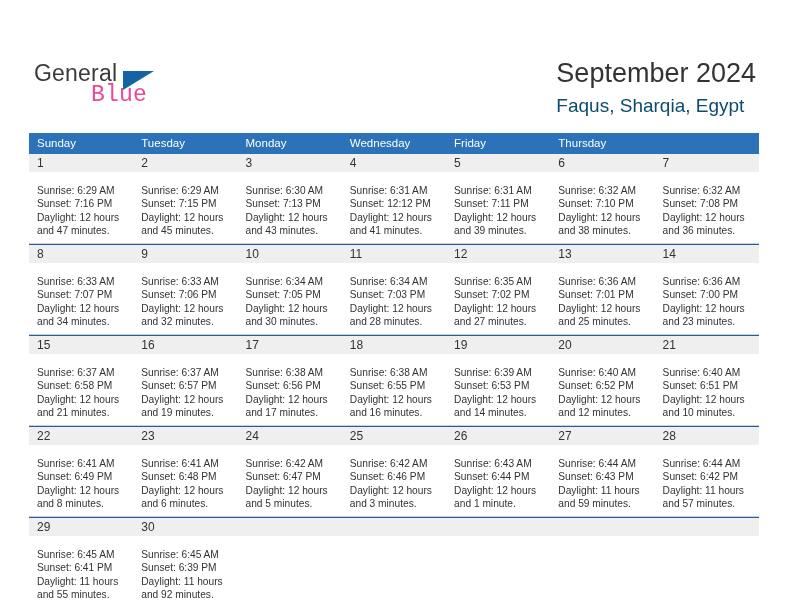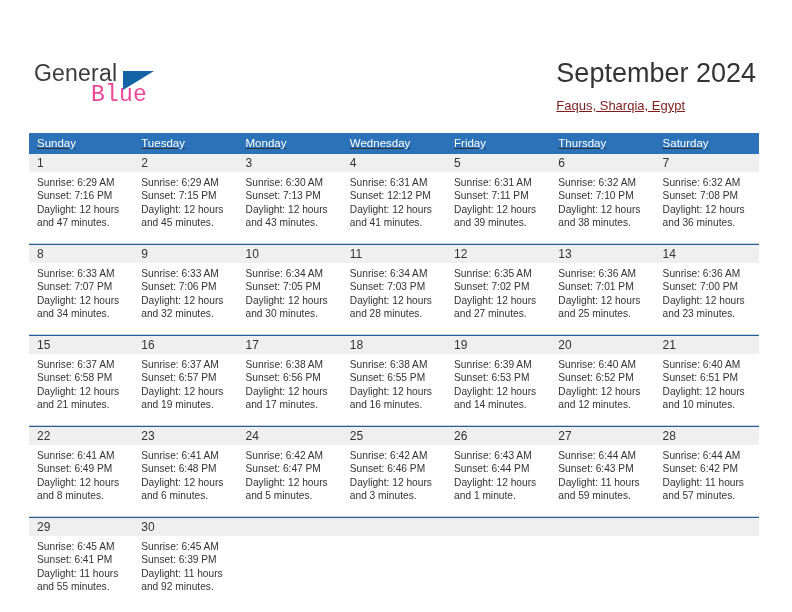--- a/index.html
+++ b/index.html
@@ -71,39 +71,37 @@
     top: 28px;
     text-align: left;
   }
   .cal-title {
     font-size: 27px;
     color: #333333;
     line-height: 34px;
     white-space: nowrap;
   }
   .cal-location {
-    font-size: 13px;
-    color: #7f1d1d;
+    font-size: 19px;
+    color: #0c4a6e;
     line-height: 20px;
     margin-top: 6px;
     white-space: nowrap;
-    text-decoration: underline;
   }
 
   
   .calendar {
     position: absolute;
     left: 29px;
     top: 105px;
     width: 730px;
   }
   .row {
     display: flex;
     width: 730px;
-    text-decoration: underline;
   }
 
   
   .head-row {
     background: #2b72b8;
     height: 21px;
   }
   .head-cell {
     height: 21px;
     line-height: 21px;
@@ -137,21 +135,21 @@
     background: #efefef;
     font-size: 12px;
     color: #333333;
     padding-left: 8px;
     box-sizing: border-box;
   }
   .daycell.empty .daynum {
     background: #efefef;
   }
   .info {
-    padding: 4px 6px 0 8px;
+    padding: 12px 6px 0 8px;
     font-size: 10.2px;
     line-height: 13.3px;
     color: #333333;
   }
   .info div { white-space: nowrap; }
 
   .weekdivider {
     position: absolute;
     left: 0;
     bottom: 0;
@@ -182,21 +180,20 @@
 
   <div class="calendar">
 
     <div class="row head-row">
       <div class="head-cell">Sunday</div>
       <div class="head-cell">Tuesday</div>
       <div class="head-cell">Monday</div>
       <div class="head-cell">Wednesday</div>
       <div class="head-cell">Friday</div>
       <div class="head-cell">Thursday</div>
-      <div class="head-cell">Saturday</div>
     </div>
 
     <div class="week first">
       <div class="week-inner">
         <div class="daycell">
           <div class="daynum">1</div>
           <div class="info">
             <div>Sunrise: 6:29 AM</div>
             <div>Sunset: 7:16 PM</div>
             <div>Daylight: 12 hours</div>

